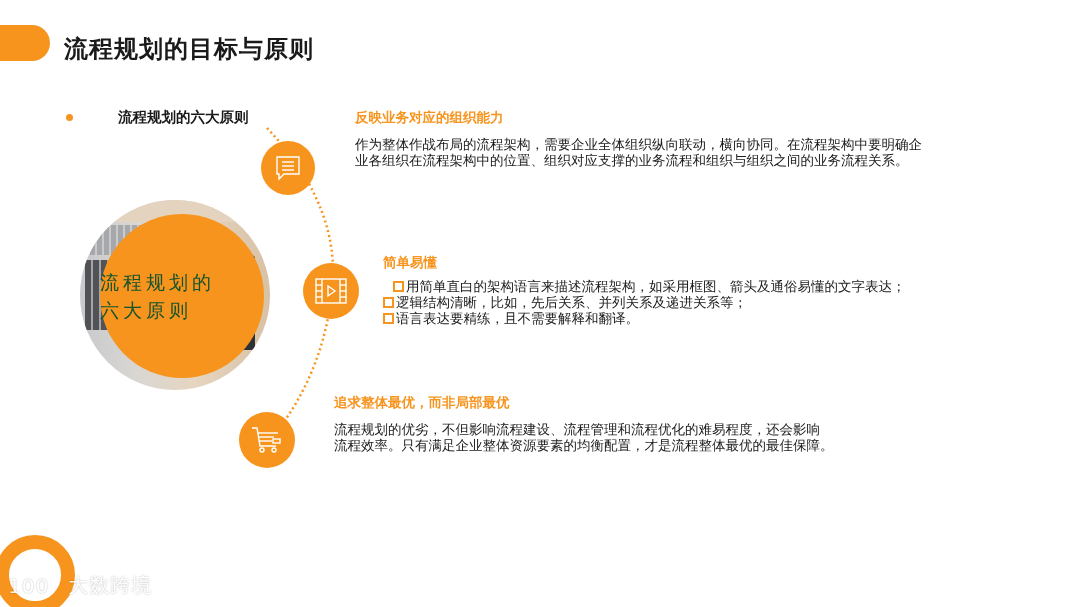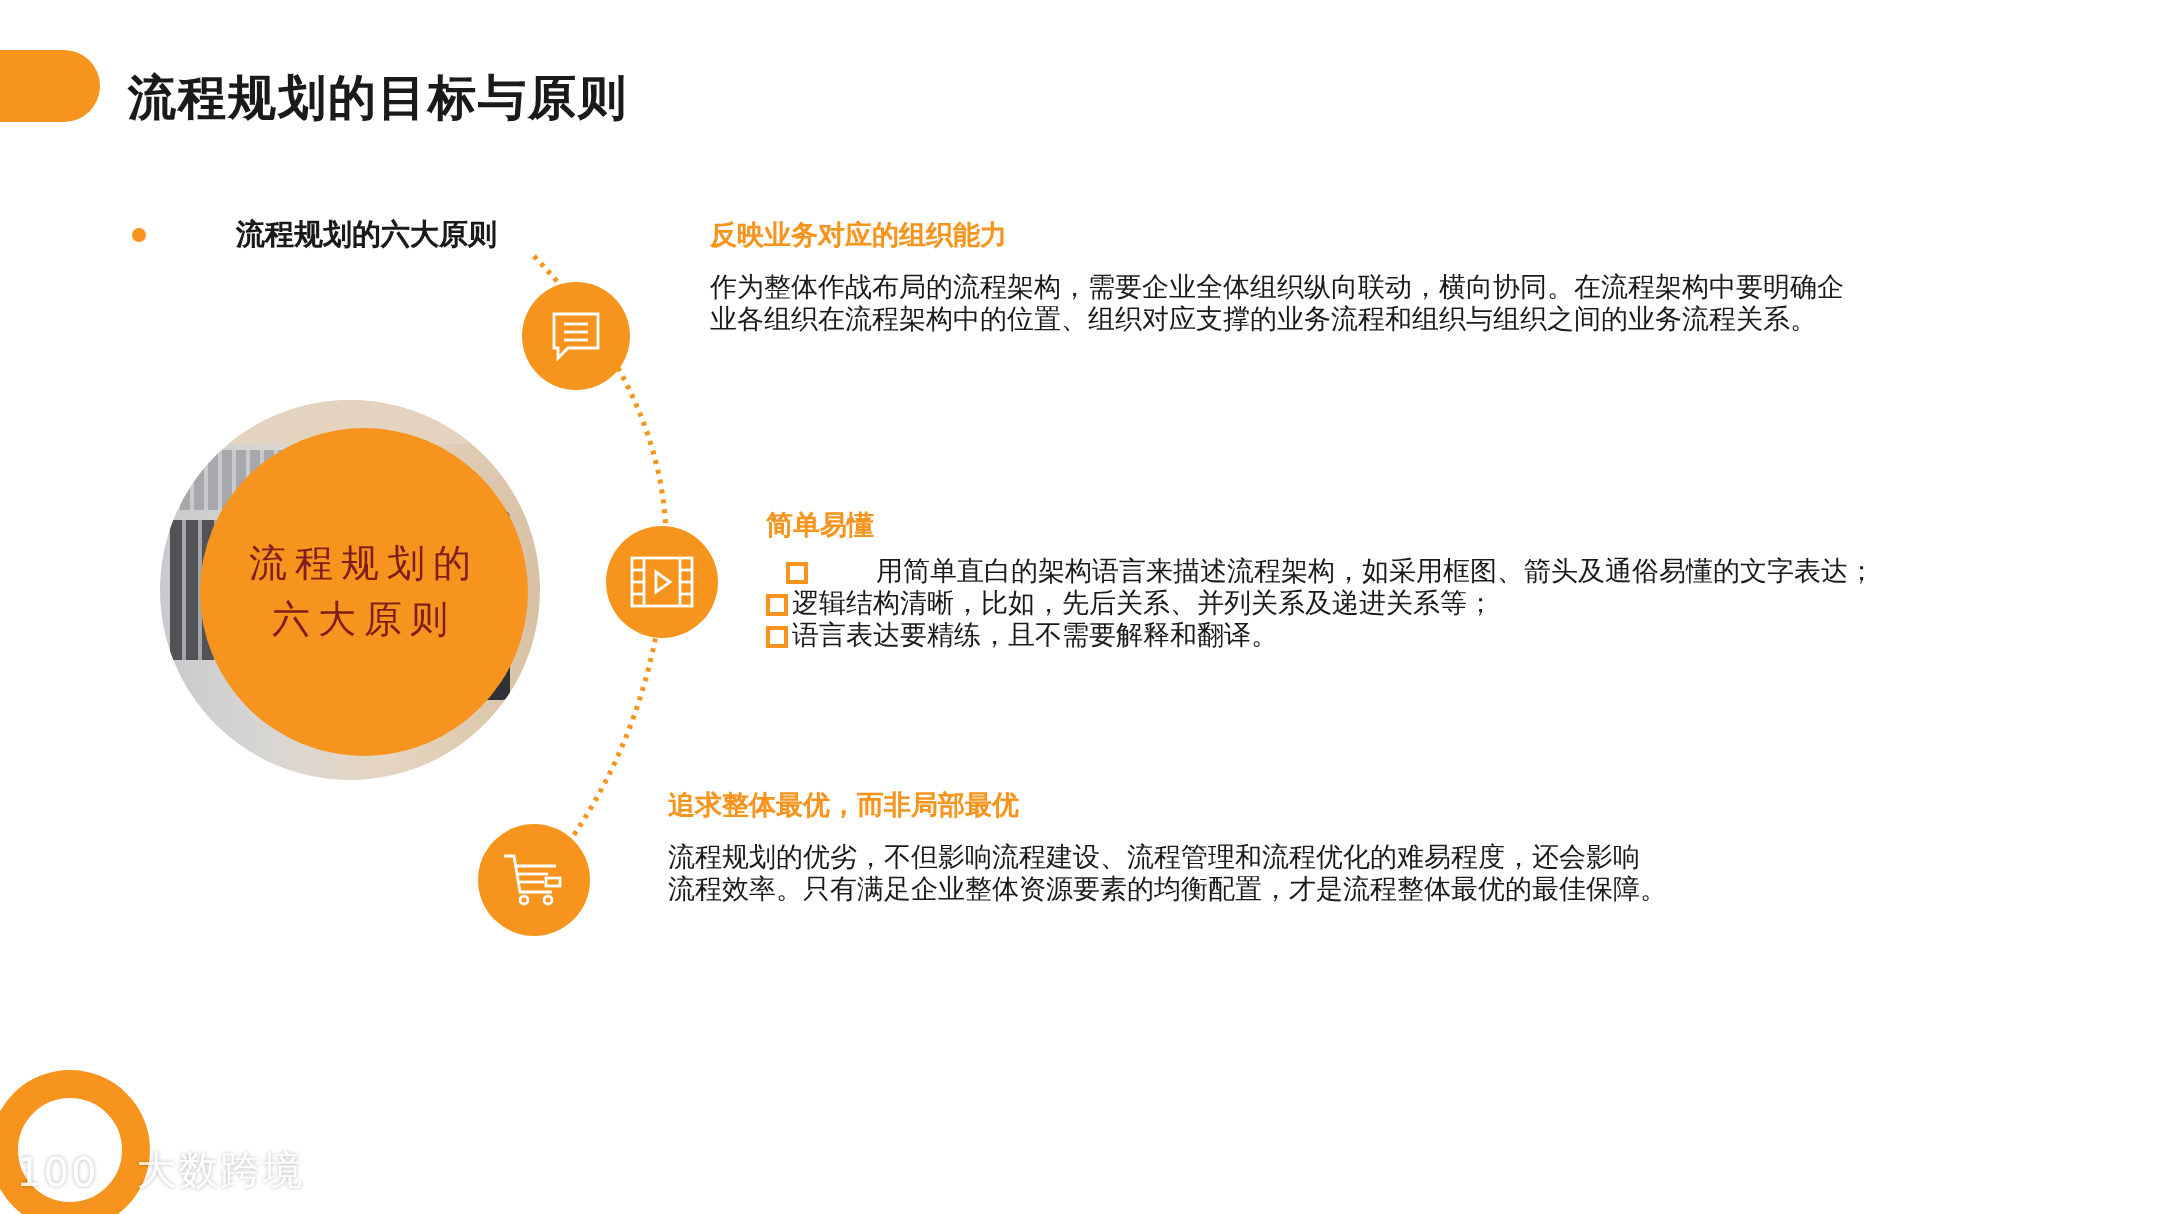--- a/index.html
+++ b/index.html
@@ -11,38 +11,38 @@
   .subtitle .dot { width:7px; height:7px; border-radius:50%; background:#f7941d; margin-right:3px; }
 
   .photo-circle { position:absolute; left:80px; top:200px; width:190px; height:190px; border-radius:50%; overflow:hidden;
      background: linear-gradient(90deg,#c8c9cc 0%, #d9d7d3 30%, #e6d5c0 60%, #d8c2a6 100%); }
   .photo-circle .kb { position:absolute; left:5px; top:60px; width:80px; height:70px;
      background: repeating-linear-gradient(90deg,#3c3d40 0 6px,#9c9ea2 6px 8px); opacity:0.85; }
   .photo-circle .kb2 { position:absolute; left:10px; top:25px; width:80px; height:30px; background: repeating-linear-gradient(90deg,#a6a8ab 0 5px,#c9cacc 5px 7px); }
   .photo-circle .pad { position:absolute; right:15px; top:55px; width:50px; height:95px; background:#2e3236; border-radius:4px; }
   .photo-circle .wood { position:absolute; left:0; top:0; width:100%; height:22px; background:#e3d3bf; }
   .orange-circle { position:absolute; left:100px; top:214px; width:164px; height:164px; border-radius:50%; background:#f7941d;
-     display:flex; flex-direction:column; align-items:center; justify-content:center; color:#7f1d1d; font-size:19px; letter-spacing:4px; line-height:28px; }
+     display:flex; flex-direction:column; justify-content:center; color:#14532d; font-size:19px; letter-spacing:4px; line-height:28px; }
 
   .arc { position:absolute; left:0; top:0; }
   .icon-circle { position:absolute; border-radius:50%; background:#f7941d; display:flex; align-items:center; justify-content:center; }
   .ic1 { left:261px; top:141px; width:54px; height:54px; }
   .ic2 { left:303px; top:263px; width:56px; height:56px; }
   .ic3 { left:239px; top:412px; width:56px; height:56px; }
 
   .sec-title { position:absolute; font-size:13.5px; font-weight:bold; color:#f7941d; }
   .sec-body { position:absolute; font-size:13.5px; line-height:16px; color:#1a1a1a; }
   .s1t { left:355px; top:109px; }
   .s1b { left:355px; top:136px; width:580px; }
   .s2t { left:383px; top:254px; }
   .s2b { left:383px; top:278px; width:600px; }
   .s3t { left:334px; top:394px; }
   .s3b { left:334px; top:421px; width:590px; }
   .bullet { display:flex; align-items:center; white-space:nowrap; }
-  .bullet.indent { padding-left:10px;gap:32px; }
+  .bullet.indent { padding-left:10px; }
   .bx { width:11px; height:11px; border:2.5px solid #f7941d; margin-right:2px; flex:none; }
 
   .ring { position:absolute; left:-5px; top:535px; width:80px; height:80px; border-radius:50%; border:14px solid #f7941d; }
   .watermark { position:absolute; left:8px; top:572px; font-size:20px; color:#ffffff; opacity:0.85; text-shadow:0 0 2px rgba(0,0,0,0.35); letter-spacing:1px; display:flex; align-items:center; }
   .watermark .logo { font-size:20px; margin-right:19px; }
 </style>
 </head>
 <body>
 
 <div class="tab-deco"></div>

